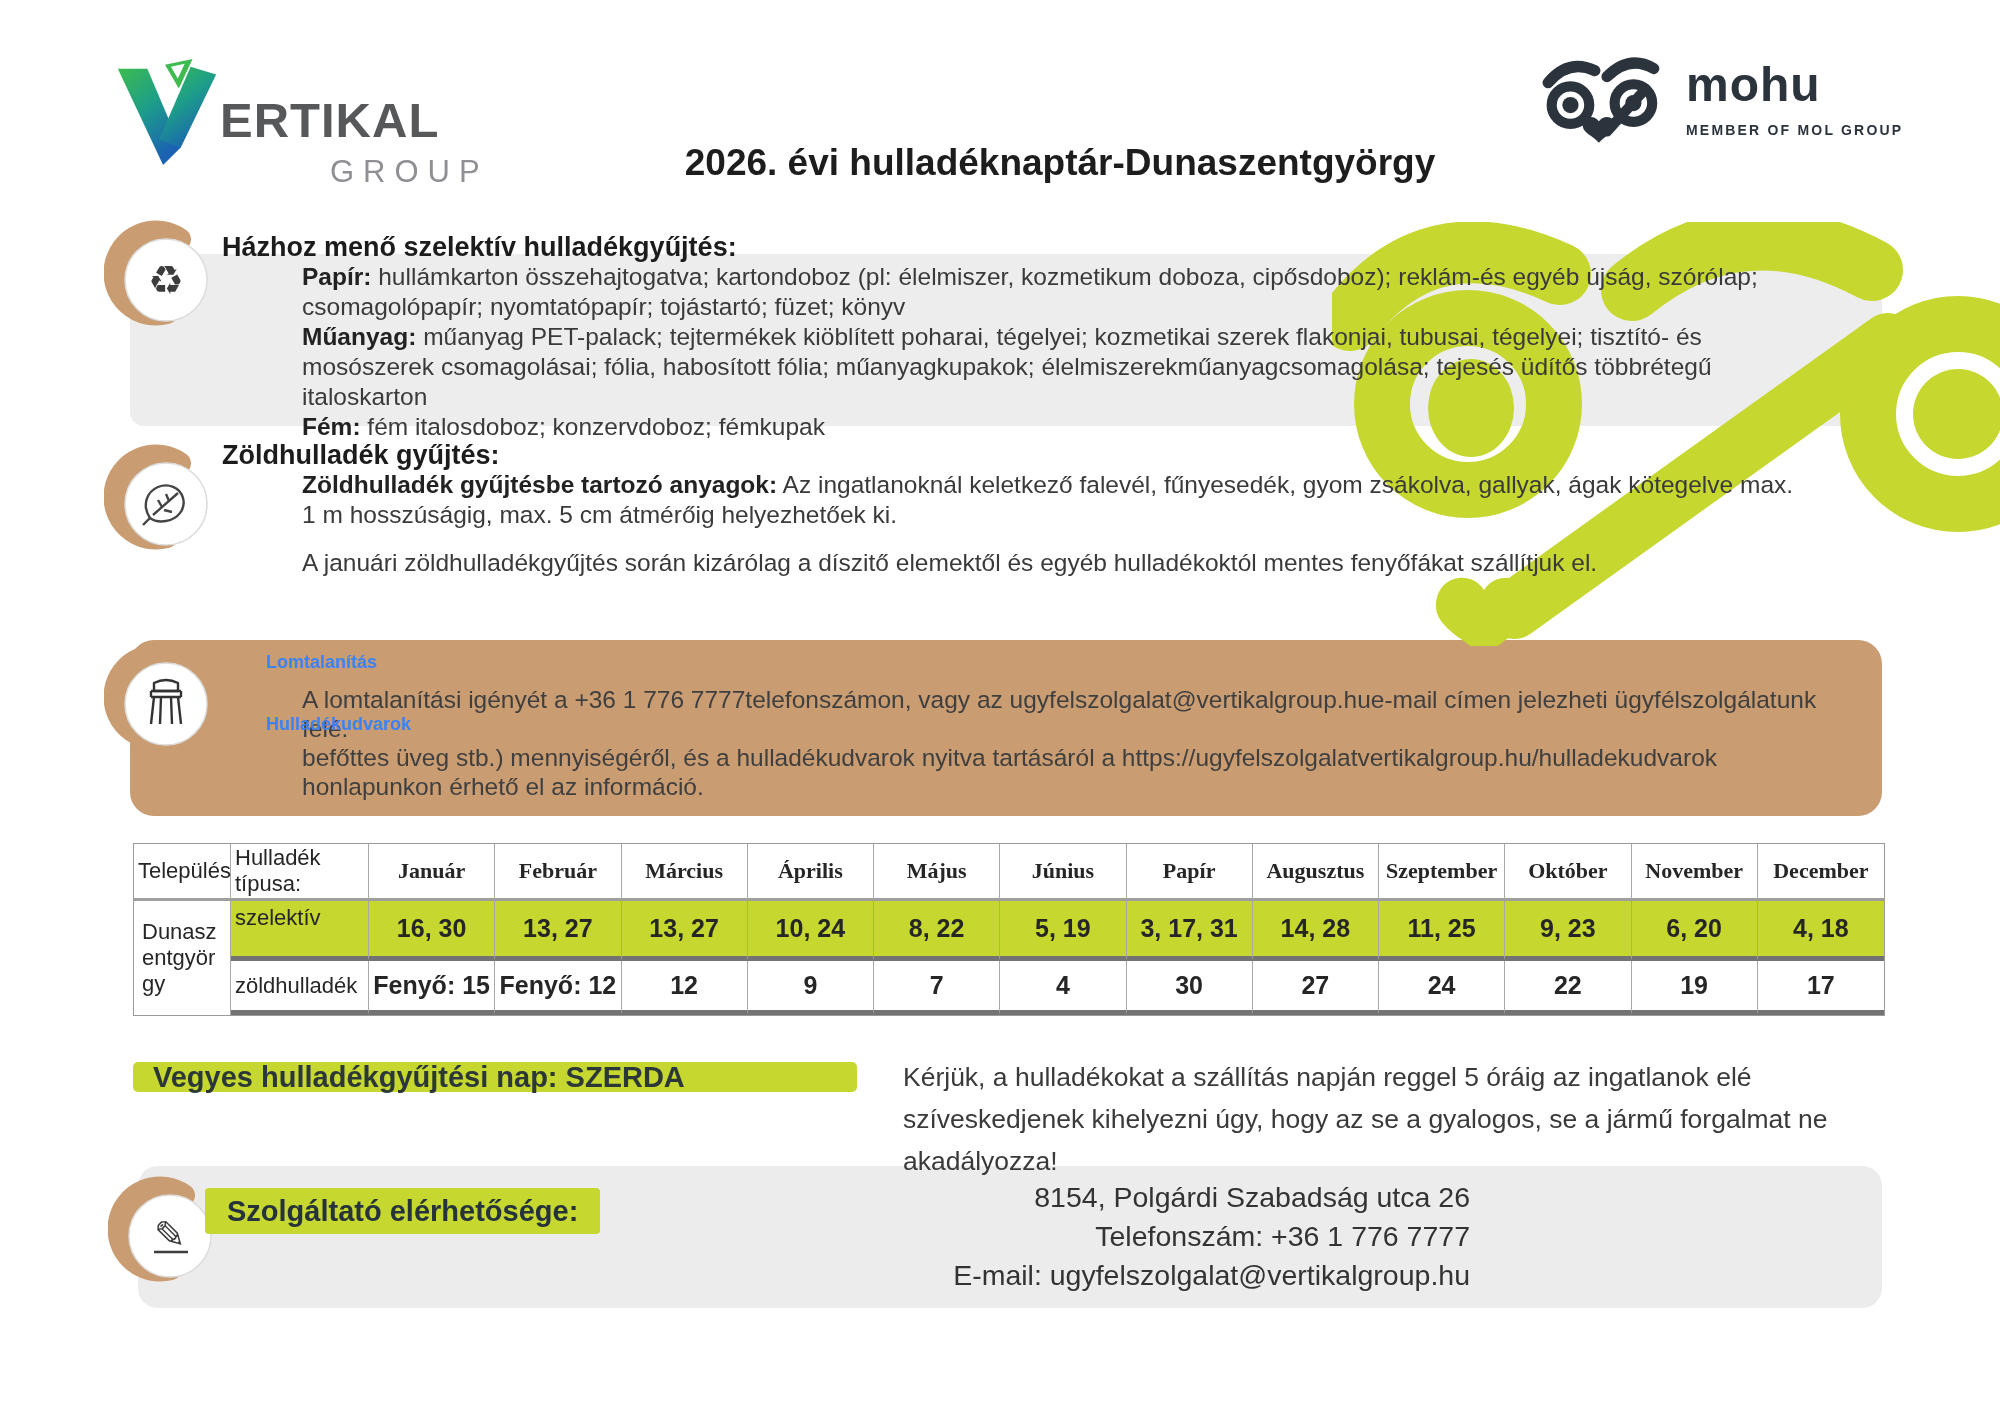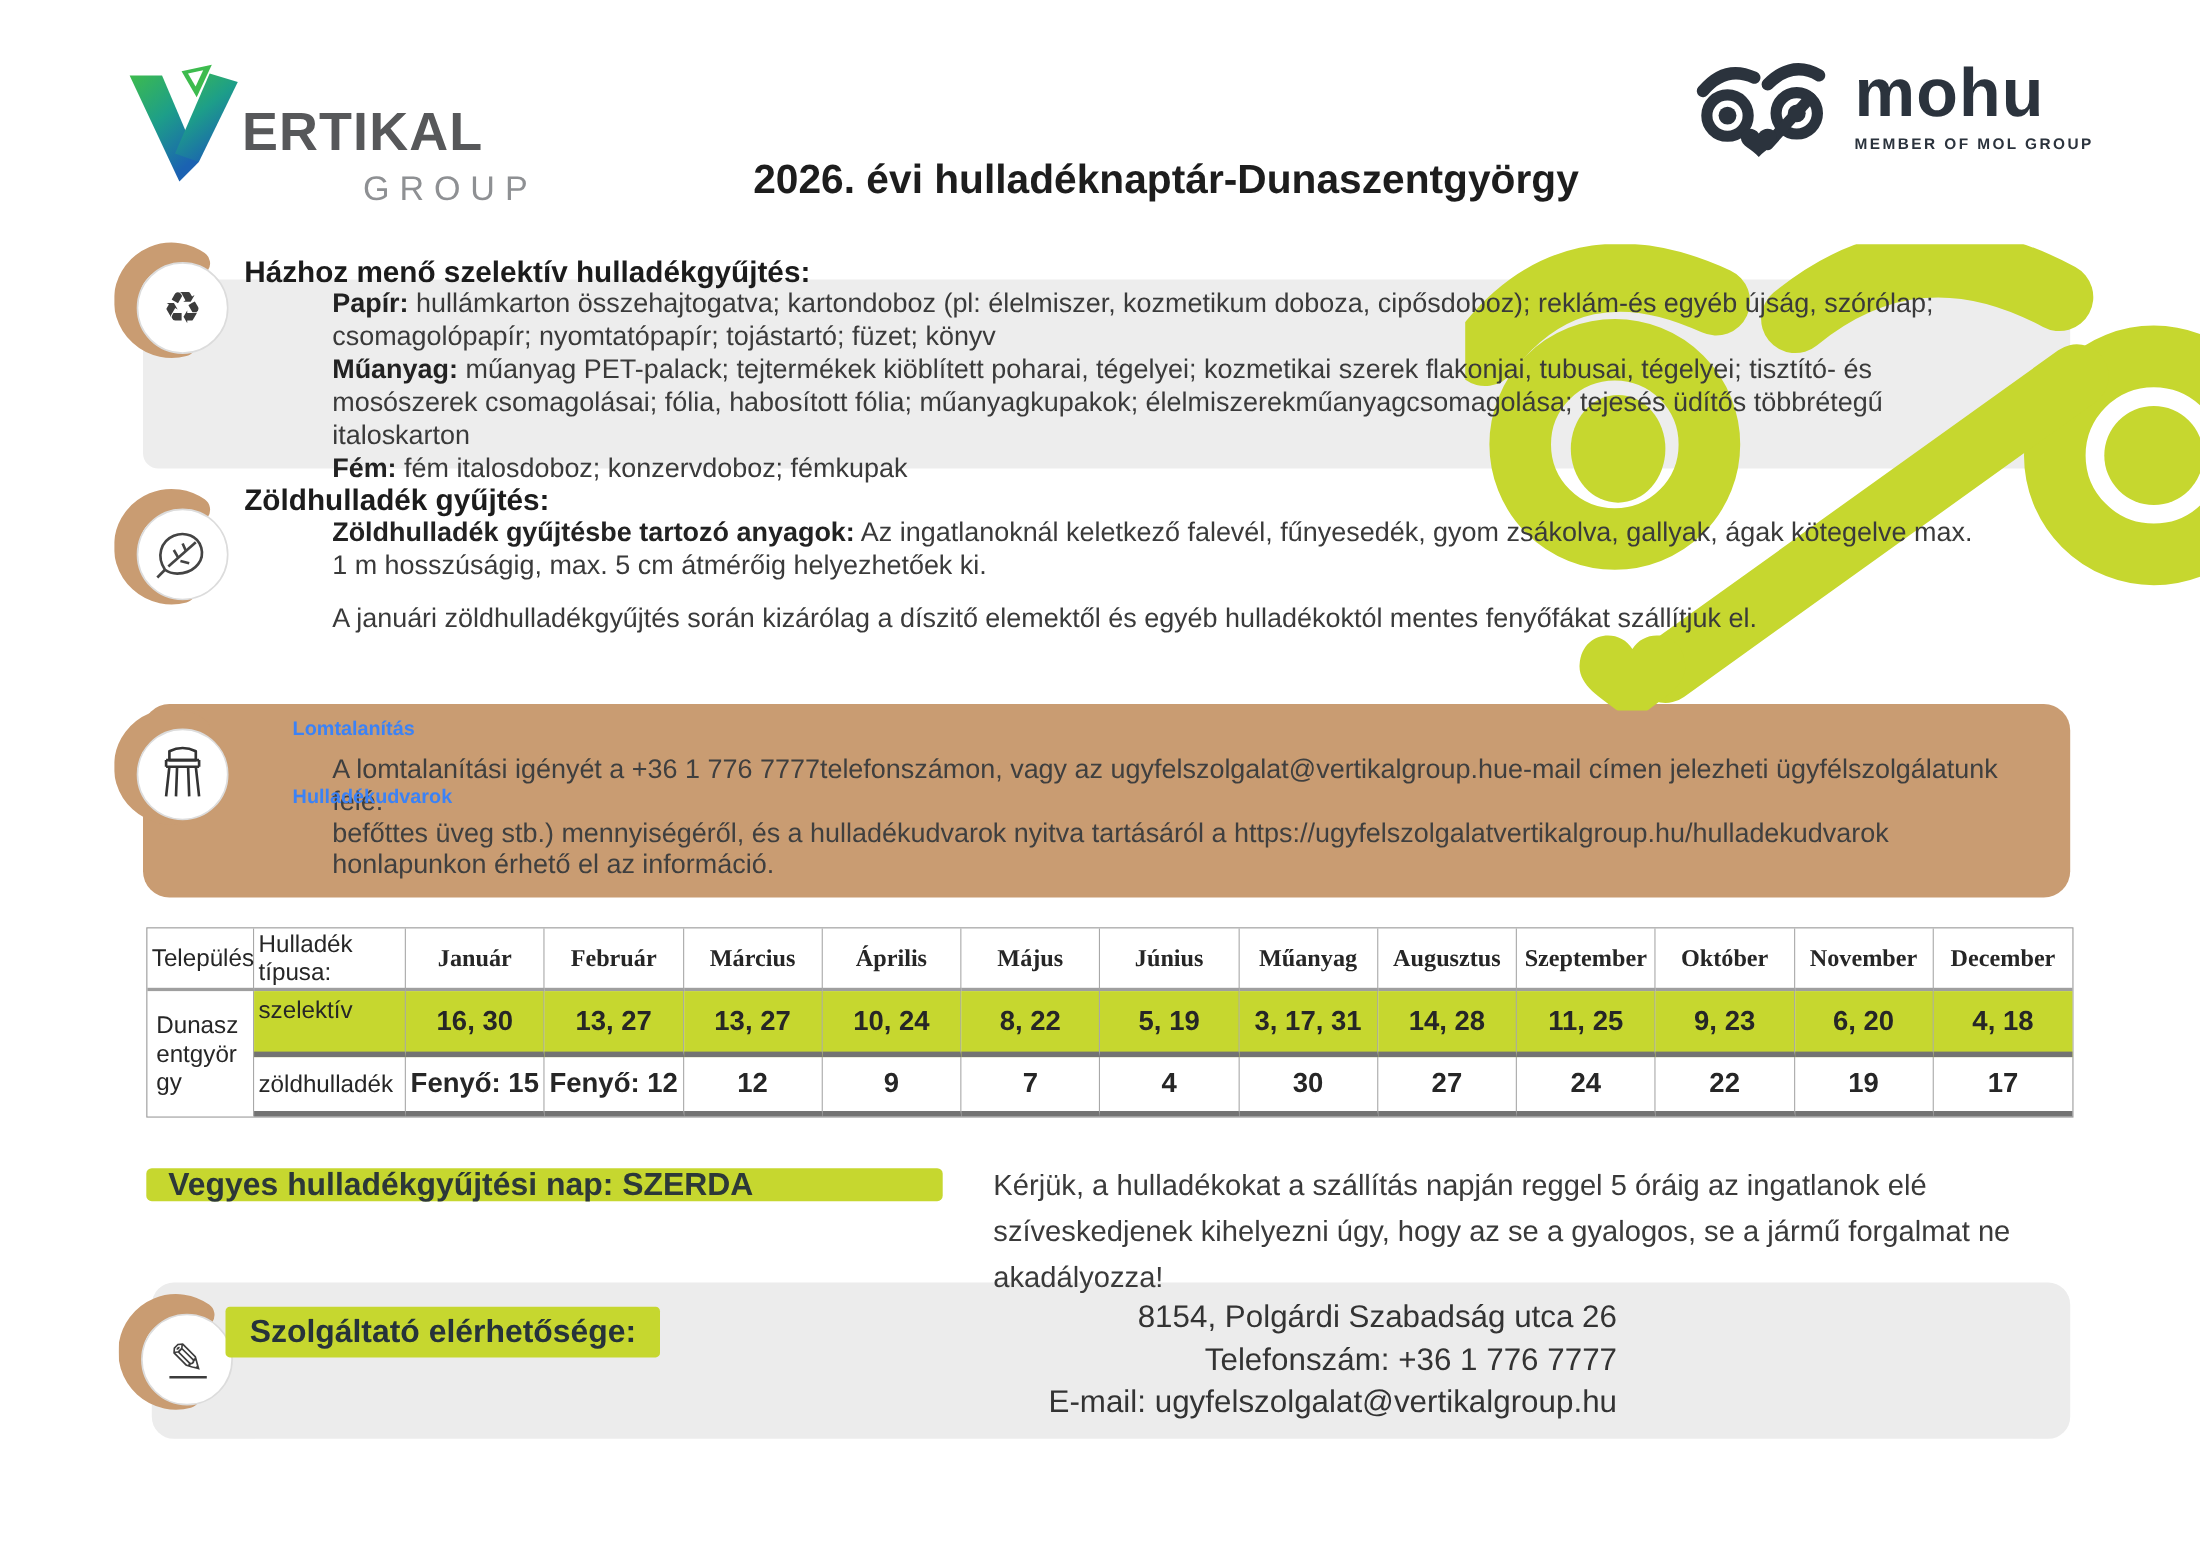--- a/index.html
+++ b/index.html
@@ -11,21 +11,21 @@
   }
   .abs { position:absolute; }
 
   
   .vertikal { left:108px; top:52px; width:440px; height:170px; z-index:2; }
   .vertikal .wordmark { position:absolute; left:112px; top:40px; font-size:49px; font-weight:bold; color:#57585a; letter-spacing:1px; }
   .vertikal .groupmark { position:absolute; left:222px; top:102px; font-size:31px; color:#8e9093; letter-spacing:9px; }
   .page-title { left:460px; top:142px; width:1200px; text-align:center; font-size:37px; font-weight:bold; color:#1d1d1d; z-index:2; }
   .mohu { left:1540px; top:52px; width:370px; height:120px; z-index:2; display:flex; align-items:flex-start; }
   .mohu .mtxt { margin-left:14px; }
-  .mohu .mname { font-size:62px; font-weight:bold; color:#2b333d; letter-spacing:1px; line-height:66px; }
+  .mohu .mname { font-size:48px; font-weight:bold; color:#2b333d; letter-spacing:1px; line-height:66px; }
   .mohu .mtag { font-size:14px; font-weight:bold; color:#2b333d; letter-spacing:2.2px; margin-top:4px; }
 
   
   .deco { left:1332px; top:222px; width:668px; height:424px; z-index:1; }
 
   
   .graybox1 { left:130px; top:254px; width:1752px; height:172px; background:#ededed; border-radius:14px; z-index:0; }
   .tanbox  { left:130px; top:640px; width:1752px; height:176px; background:#c99c72; border-radius:24px; z-index:0; }
   .graybox2 { left:138px; top:1166px; width:1744px; height:142px; background:#ececec; border-radius:20px; z-index:0; }
 
@@ -179,21 +179,21 @@
 
   <div class="abs cal">
     <div class="c hd lab">Település</div>
     <div class="c hd lab">Hulladék típusa:</div>
     <div class="c hd mon">Január</div>
     <div class="c hd mon">Február</div>
     <div class="c hd mon">Március</div>
     <div class="c hd mon">Április</div>
     <div class="c hd mon">Május</div>
     <div class="c hd mon">Június</div>
-    <div class="c hd mon">Műanyag</div>
+    <div class="c hd mon">Papír</div>
     <div class="c hd mon">Augusztus</div>
     <div class="c hd mon">Szeptember</div>
     <div class="c hd mon">Október</div>
     <div class="c hd mon">November</div>
     <div class="c hd mon end">December</div>
 
     <div class="c settle">Dunaszentgyörgy</div>
     <div class="c lab lime toplab">szelektív</div>
     <div class="c lime date">16, 30</div>
     <div class="c lime date">13, 27</div>

